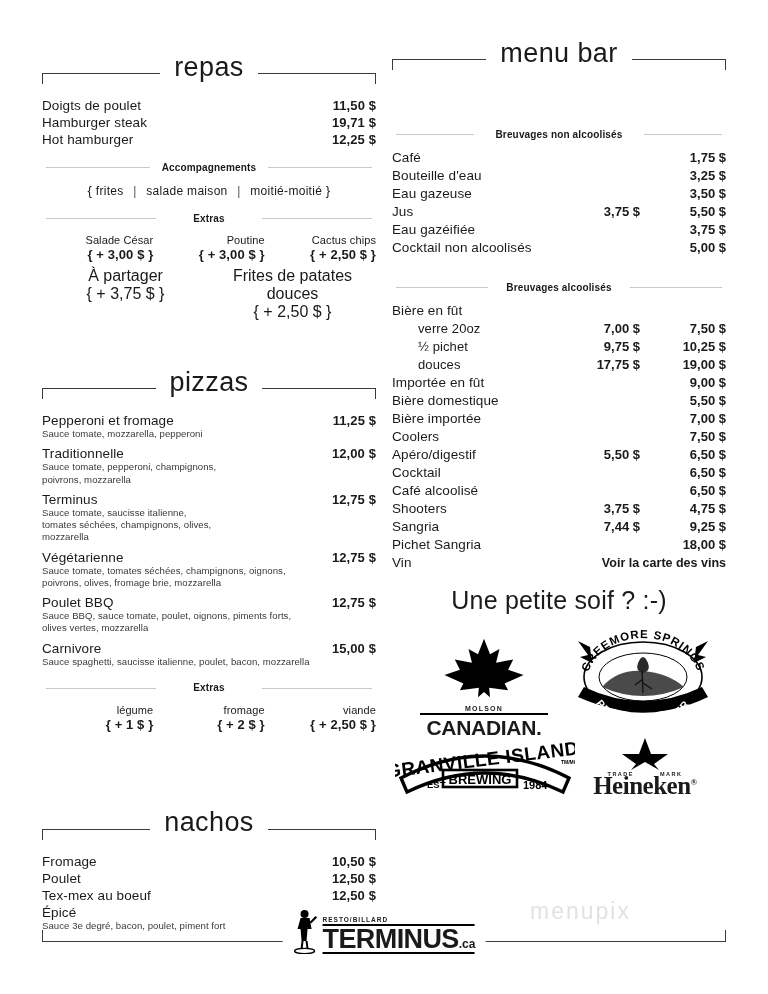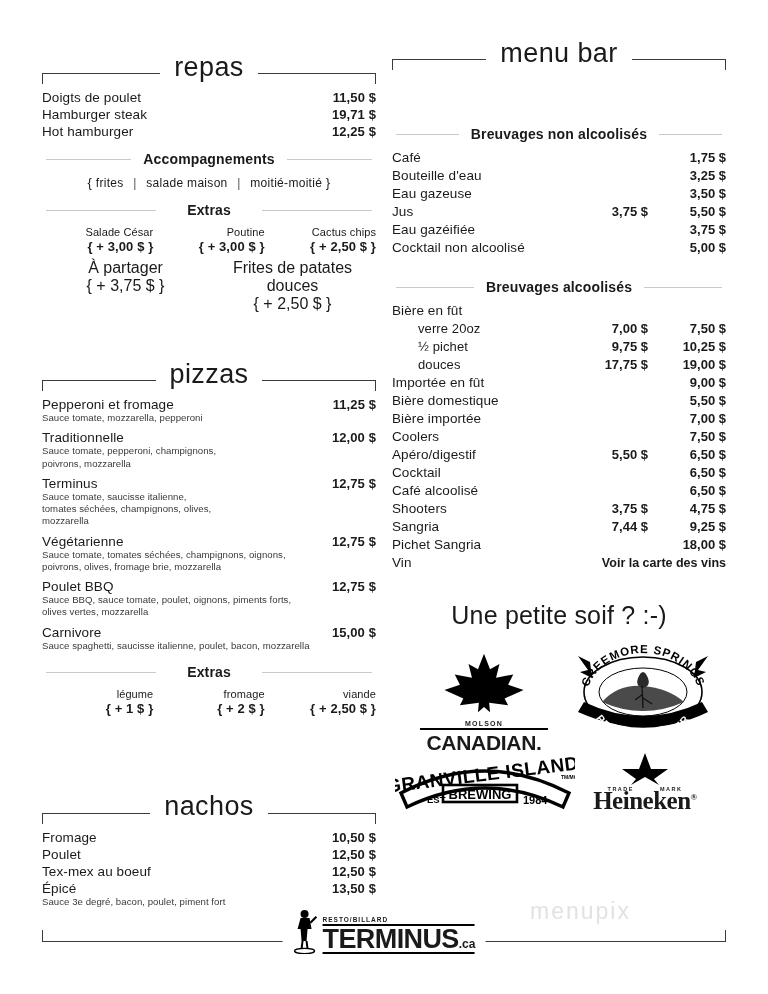--- a/index.html
+++ b/index.html
@@ -40,21 +40,21 @@
     position: absolute;
     bottom: 6px;
     height: 11px;
     border-top: 1.3px solid #3b3b3b;
     z-index: 1;
   }
   .sec-head .rule-l { left: 0;  width: 122px; border-left: 1.3px solid #3b3b3b; }
   .sec-head .rule-r { right: 0; width: 122px; border-right: 1.3px solid #3b3b3b; }
 
   
-  .items { }
+  .items { margin-top: 8px; }
   .row {
     display: flex;
     align-items: baseline;
     margin-bottom: 2px;
   }
   .row .nm {
     flex: 1 1 auto;
     font-size: 13.5px;
     letter-spacing: .1px;
     white-space: nowrap;
@@ -81,21 +81,21 @@
   
   .subhead {
     position: relative;
     display: flex;
     align-items: center;
     justify-content: center;
     margin: 12px 0 8px;
     height: 16px;
   }
   .subhead .lbl {
-    font-size: 14px;
+    font-size: 10px;
     font-weight: 700;
     background: #fff;
     padding: 0 12px;
     z-index: 2;
     letter-spacing: .15px;
   }
   .subhead .ln {
     position: absolute;
     top: 50%;
     height: 0;
@@ -128,20 +128,21 @@
     grid-template-columns: 1fr 1fr;
     text-align: center;
     margin-top: 5px;
   }
 
   
   .bar-row {
     display: flex;
     align-items: baseline;
     margin-bottom: 3px;
+    gap: 8px;
   }
   .bar-row .nm {
     flex: 1 1 auto;
     font-size: 13.5px;
     letter-spacing: .1px;
     white-space: nowrap;
   }
   .bar-row .nm.ind { padding-left: 26px; font-size: 13px; }
   .bar-row .p1 {
     flex: 0 0 76px;
@@ -160,21 +161,21 @@
     text-align: right;
     font-size: 12.5px;
     font-weight: 700;
   }
 
   
   .soif {
     text-align: center;
     font-size: 25px;
     letter-spacing: .2px;
-    margin-top: 31px;
+    margin-top: 16px;
     white-space: nowrap;
   }
   .logos {
     position: relative;
     margin-top: 14px;
     height: 195px;
   }
   .logo { position: absolute; text-align: center; }
 
   
@@ -455,21 +456,21 @@
         <span class="nm">Jus</span>
         <span class="p1">3,75 $</span>
         <span class="p2">5,50 $</span>
       </div>
       <div class="bar-row">
         <span class="nm">Eau gazéifiée</span>
         <span class="p1"></span>
         <span class="p2">3,75 $</span>
       </div>
       <div class="bar-row">
-        <span class="nm">Cocktail non alcoolisé</span>
+        <span class="nm">Cocktail non alcoolisés</span>
         <span class="p1"></span>
         <span class="p2">5,00 $</span>
       </div>
     </div>
 
     <div class="subhead" style="margin-top:24px;">
       <span class="ln l" style="width:92px;"></span>
       <span class="lbl">Breuvages alcoolisés</span>
       <span class="ln r" style="width:92px;"></span>
     </div>

